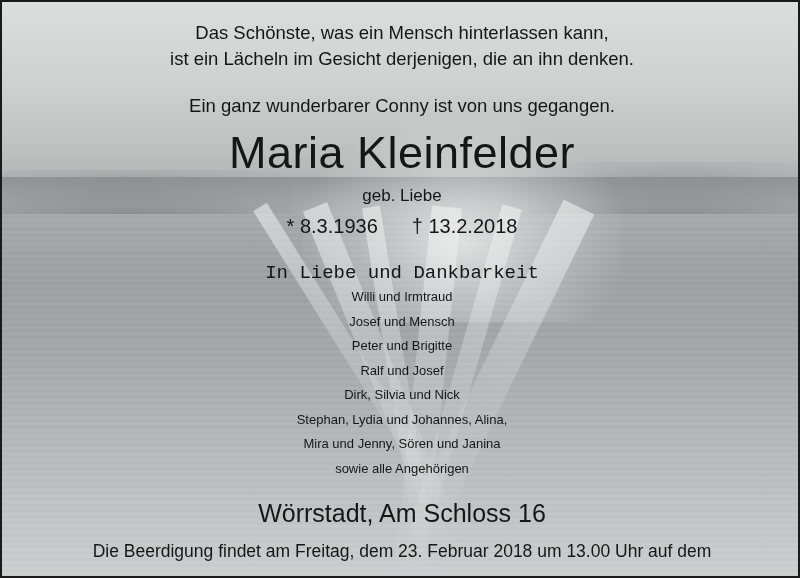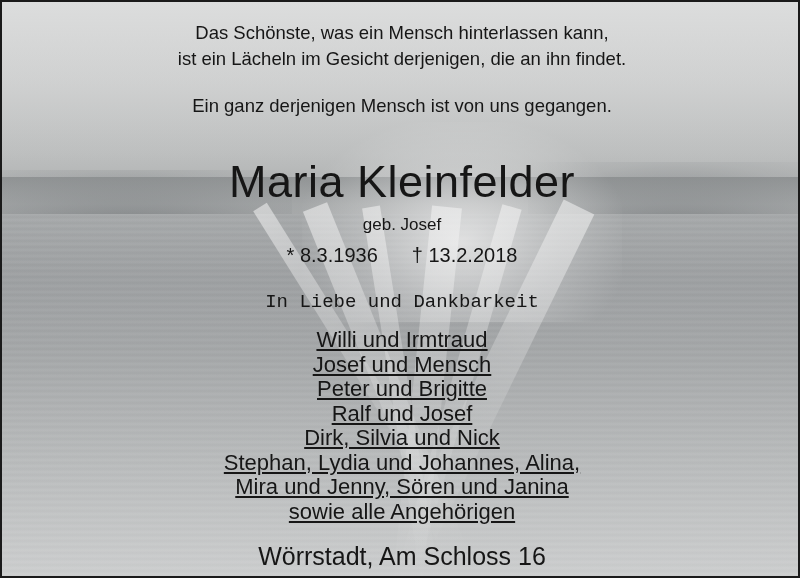--- a/index.html
+++ b/index.html
@@ -115,21 +115,21 @@
     font-size: 18.5px;
     line-height: 24px;
     margin-top: 22px;
   }
 
   .name {
     font-size: 45px;
     line-height: 56px;
     font-weight: 400;
     letter-spacing: 0.5px;
-    margin-top: 36px;
+    margin-top: 7px;
   }
 
   .maiden {
     font-size: 17px;
     line-height: 22px;
     margin-top: 4px;
   }
 
   .dates {
     font-size: 20px;
@@ -139,24 +139,22 @@
   .dates .gap { display: inline-block; width: 34px; }
 
   .gratitude {
     font-size: 19px;
     line-height: 24px;
     margin-top: 22px;
     font-family: Liberation Mono, monospace;
   }
 
   .survivors {
-    font-size: 22px;
+    font-size: 13px;
     line-height: 24.5px;
-    margin-top: 14px;
-    text-decoration: underline;
   }
   .survivors div { white-space: nowrap; }
 
   .place {
     font-size: 25px;
     line-height: 24px;
     margin-top: 20px;
   }
 
   .funeral {
@@ -182,28 +180,28 @@
   <div class="ray ray-2"></div>
   <div class="ray ray-3"></div>
   <div class="ray ray-4"></div>
   <div class="ray ray-5"></div>
   <div class="veil"></div>
 
   <div class="content">
 
     <div class="motto">
       <div>Das Schönste, was ein Mensch hinterlassen kann,</div>
-      <div>ist ein Lächeln im Gesicht derjenigen, die an ihn findet.</div>
-    </div>
-
-    <div class="intro">Ein ganz derjenigen Mensch ist von uns gegangen.</div>
+      <div>ist ein Lächeln im Gesicht derjenigen, die an ihn denken.</div>
+    </div>
+
+    <div class="intro">Ein ganz wunderbarer Conny ist von uns gegangen.</div>
 
     <div class="name">Maria Kleinfelder</div>
 
-    <div class="maiden">geb. Josef</div>
+    <div class="maiden">geb. Liebe</div>
 
     <div class="dates">
       <span>* 8.3.1936</span><span class="gap"></span><span>† 13.2.2018</span>
     </div>
 
     <div class="gratitude">In Liebe und Dankbarkeit</div>
 
     <div class="survivors">
       <div>Willi und Irmtraud</div>
       <div>Josef und Mensch</div>

